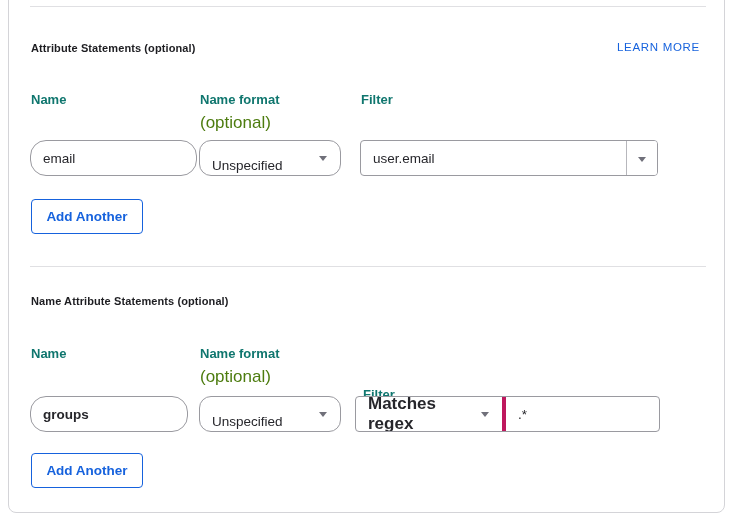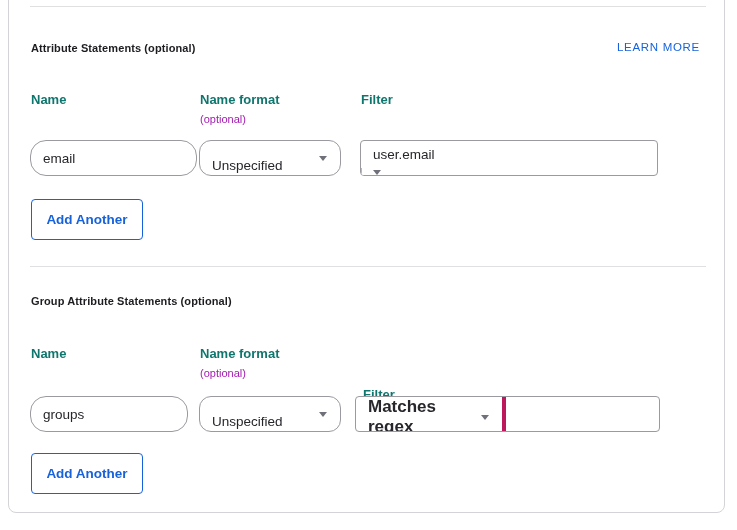--- a/index.html
+++ b/index.html
@@ -50,22 +50,22 @@
     cursor: pointer;
   }
   .col-label {
     position: absolute;
     font-size: 13px;
     font-weight: bold;
     color: #0f766e;
   }
   .optional-note {
     position: absolute;
-    font-size: 11px;
-    color: #a21caf;
+    font-size: 17px;
+    color: #4d7c0f;
   }
   .text-input {
     position: absolute;
     height: 36px;
     border: 1px solid #9a9aa0;
     border-radius: 16px;
     box-sizing: border-box;
     padding: 0 12px;
     font-family: "Liberation Sans", sans-serif;
     font-size: 13.5px;
@@ -101,21 +101,20 @@
   .combo {
     position: absolute;
     height: 36px;
     border: 1px solid #9a9aa0;
     border-radius: 4px;
     box-sizing: border-box;
     background: #ffffff;
     display: flex;
     align-items: stretch;
     overflow: hidden;
-    flex-direction: column;
   }
   .combo .combo-input {
     flex: 1;
     min-width: 0;
     border: none;
     outline: none;
     padding: 0 12px;
     font-family: "Liberation Sans", sans-serif;
     font-size: 13.5px;
     color: #26262b;
@@ -145,21 +144,21 @@
     font-size: 17px;
     color: #26262b;
     cursor: pointer;
     position: relative;
     font-weight: bold;
   }
   .add-btn {
     position: absolute;
     left: 31px;
     width: 112px;
-    height: 41px;
+    height: 35px;
     box-sizing: border-box;
     border: 1px solid #1662dd;
     border-radius: 4px;
     background: #ffffff;
     color: #1662dd;
     font-family: "Liberation Sans", sans-serif;
     font-size: 13.5px;
     font-weight: bold;
     cursor: pointer;
   }
@@ -191,28 +190,28 @@
   <input class="combo-input" value="user.email" style="">
   <div class="dd-button">
     <span class="chevron"></span>
   </div>
 </div>
 
 <button class="add-btn" style="top:199px;">Add Another</button>
 
 <div class="divider" style="top:266px;"></div>
 
-<div class="section-heading" style="top:295px;">Group Attribute Statements (optional)</div>
+<div class="section-heading" style="top:295px;">Name Attribute Statements (optional)</div>
 
 <div class="col-label" style="left:31px; top:346px;">Name</div>
 <div class="col-label" style="left:200px; top:346px;">Name format</div>
 <div class="optional-note" style="left:200px; top:367px;">(optional)</div>
 <div class="col-label" style="left:363px; top:356px;margin-top:31px;">Filter</div>
 
-<input class="text-input" style="left: 30px; top: 396px; width: 158px;" value="groups">
+<input class="text-input" style="left: 30px; top: 396px; width: 158px; font-weight: bold;" value="groups">
 
 <div class="select-box" style="left:199px; top:396px; width:142px;">
   <span>Unspecified</span>
   <span class="chevron"></span>
 </div>
 
 <div class="combo" style="left:355px; top:396px; width:305px;">
   <div class="select-part">
     <span>Matches regex</span>
     <span class="chevron"></span>

